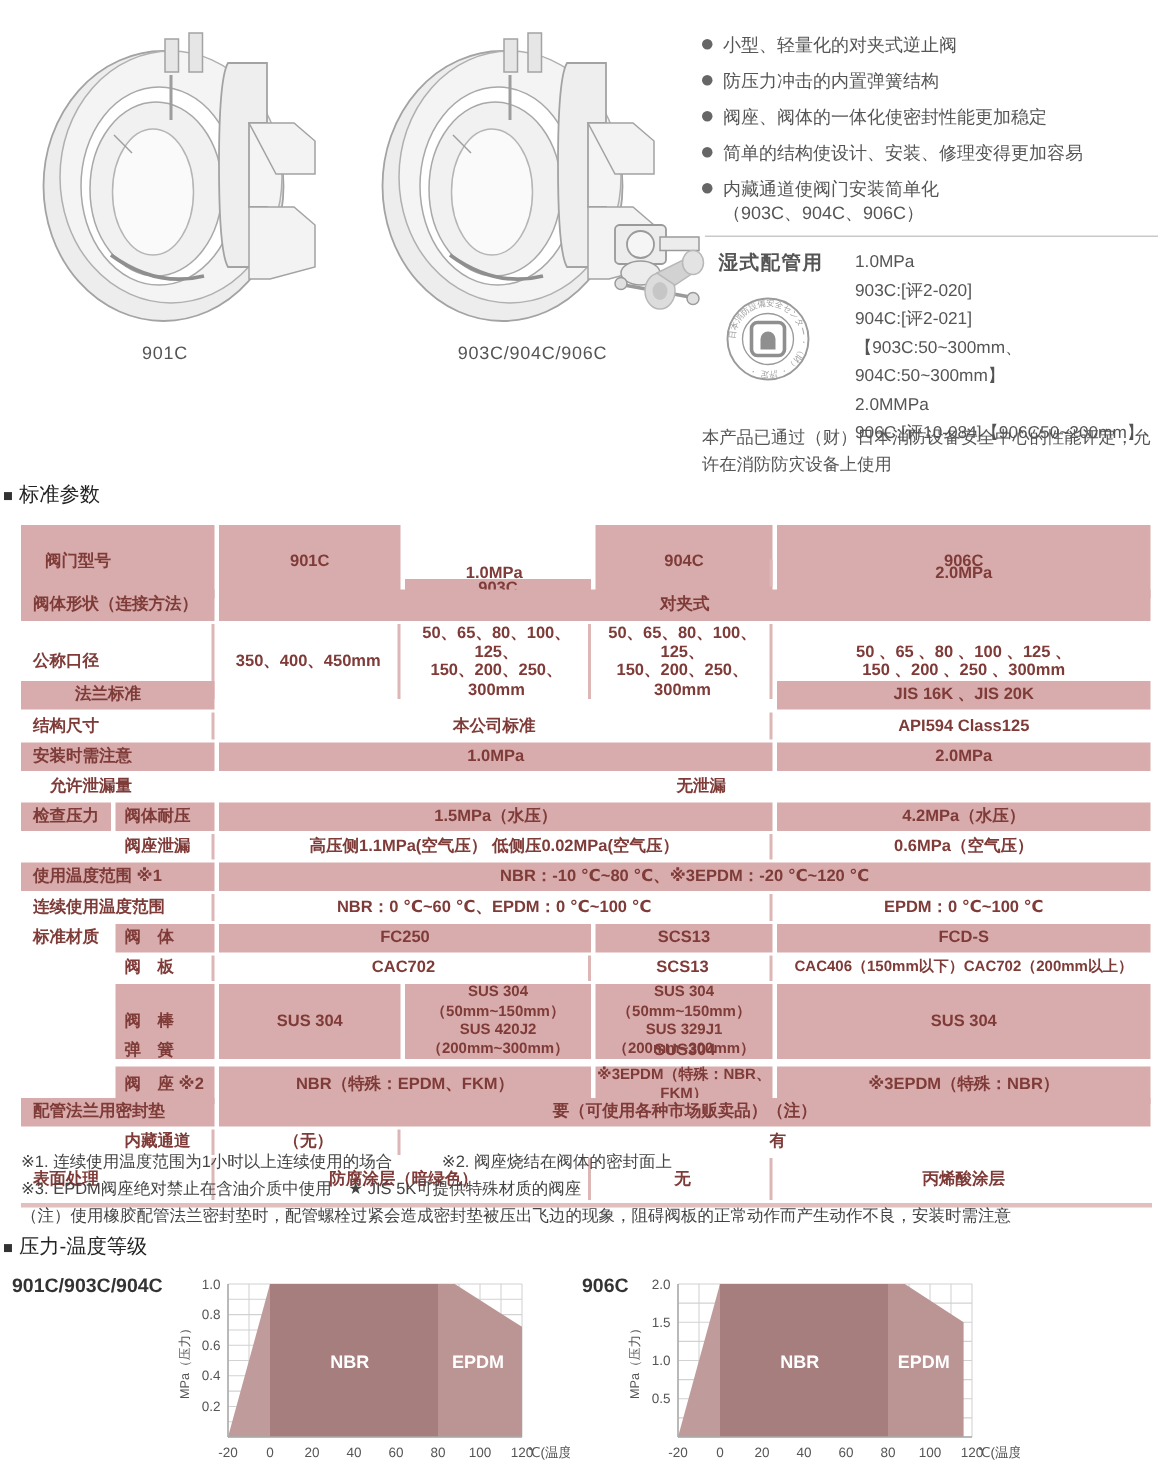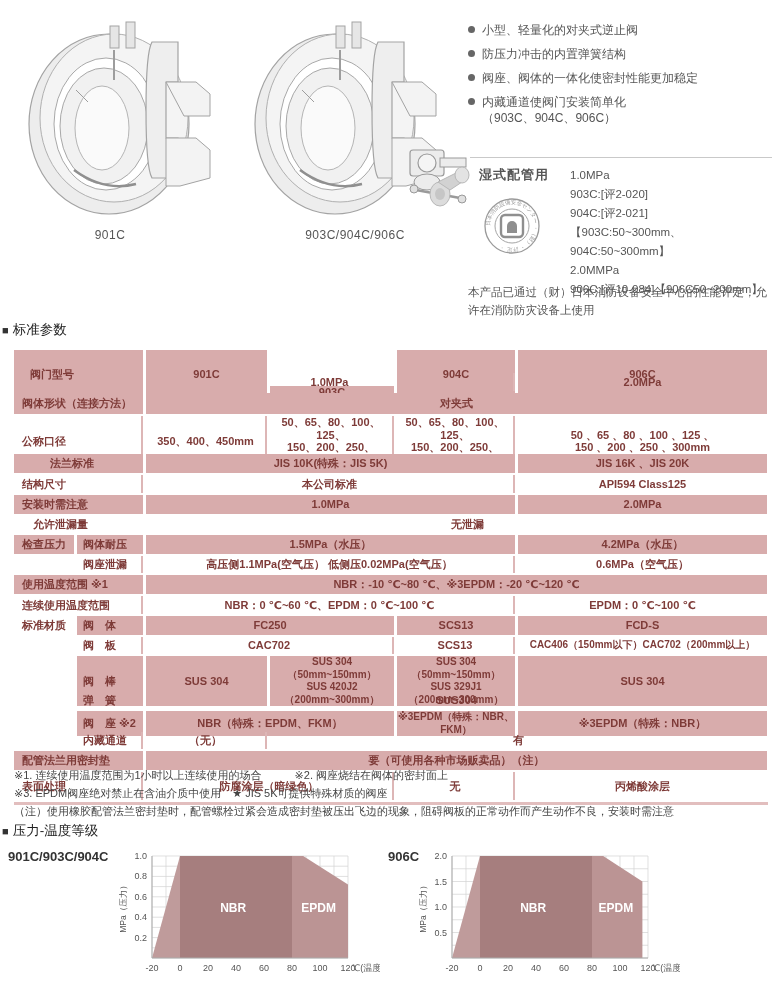--- a/index.html
+++ b/index.html
@@ -83,20 +83,21 @@
       </g>
     </g>
   </svg>
   <div class="dlabel l1">901C</div>
   <div class="dlabel l2">903C/904C/906C</div>
 
   <div class="features" id="featureList">
       <div class="feature"><span class="dot"></span><span>小型、轻量化的对夹式逆止阀</span></div>
       <div class="feature"><span class="dot"></span><span>防压力冲击的内置弹簧结构</span></div>
       <div class="feature"><span class="dot"></span><span>阀座、阀体的一体化使密封性能更加稳定</span></div>
+      <div class="feature"><span class="dot"></span><span>简单的结构使设计、安装、修理变得更加容易</span></div>
       <div class="feature"><span class="dot"></span><span>内藏通道使阀门安装简单化
 （903C、904C、906C）</span></div>
     </div>
   <div class="sepline"></div>
 
   <svg style="position:absolute;left:428px;top:160px;" width="44" height="48" viewBox="0 0 44 48">
     <ellipse cx="12" cy="34" rx="10" ry="12" fill="#dcdcdc" stroke="#b8b8b8"></ellipse>
     <path d="M10,22 L30,12 L40,18 L22,30 z" fill="#d2d2d2" stroke="#b8b8b8"></path>
     <ellipse cx="34" cy="15" rx="7" ry="8" fill="#e3e3e3" stroke="#b8b8b8"></ellipse>
     <ellipse cx="12" cy="34" rx="5" ry="6" fill="#c6c6c6"></ellipse>
@@ -148,21 +149,20 @@
         <div class="tc bdr" style="grid-column: 3 / span 1;">350、400、450mm</div>
         <div class="tc bdr" style="grid-column: 4 / span 1;">50、65、80、100、125、
 150、200、250、300mm</div>
         <div class="tc bdr" style="grid-column: 5 / span 1;">50、65、80、100、125、
 150、200、250、300mm</div>
         <div class="tc" style="grid-column: 6 / span 1;">50 、65 、80 、100 、125 、
 150 、200 、250 、300mm</div>
       </div>
       <div class="trow" style="height: 19px;">
         <div class="tc pink lab" style="grid-column: 1 / span 2; padding-left: 36px;">法兰标准</div>
-        <div class="tc pink" style="grid-column: 3 / span 3;">JIS 10K(特殊：JIS 5K)</div>
         <div class="tc pink" style="grid-column: 6 / span 1;">JIS 16K 、JIS 20K</div>
       </div>
       <div class="trow" style="height: 18px;">
         <div class="tc lab bdr" style="grid-column: 1 / span 2;">结构尺寸</div>
         <div class="tc bdr" style="grid-column: 3 / span 3;">本公司标准</div>
         <div class="tc" style="grid-column: 6 / span 1;">API594 Class125</div>
       </div>
       <div class="trow" style="height: 19px;">
         <div class="tc pink lab" style="grid-column: 1 / span 2;">安装时需注意</div>
         <div class="tc pink" style="grid-column: 3 / span 3;">1.0MPa</div>
@@ -222,29 +222,29 @@
         <div class="tc sub" style="grid-column: 2 / span 1;">弹　簧</div>
         <div class="tc" style="grid-column: 3 / span 4;">SUS304</div>
       </div>
       <div class="trow" style="height: 19px;">
         <div class="tc" style="grid-column: 1 / span 1;"></div>
         <div class="tc pink sub" style="grid-column: 2 / span 1;">阀　座 ※2</div>
         <div class="tc pink" style="grid-column: 3 / span 2;">NBR（特殊：EPDM、FKM）</div>
         <div class="tc pink sm" style="grid-column: 5 / span 1;">※3EPDM（特殊：NBR、FKM）</div>
         <div class="tc pink" style="grid-column: 6 / span 1;">※3EPDM（特殊：NBR）</div>
       </div>
+      <div class="trow" style="height: 19px;">
+        <div class="tc pink lab" style="grid-column: 1 / span 2;">配管法兰用密封垫</div>
+        <div class="tc pink" style="grid-column: 3 / span 4;">要（可使用各种市场贩卖品）（注）</div>
+      </div>
       <div class="trow" style="height: 17px;">
         <div class="tc" style="grid-column: 1 / span 1;"></div>
         <div class="tc sub bdr" style="grid-column: 2 / span 1;">内藏通道</div>
         <div class="tc bdr" style="grid-column: 3 / span 1;">（无）</div>
         <div class="tc" style="grid-column: 4 / span 3;">有</div>
-      </div>
-      <div class="trow" style="height: 19px;">
-        <div class="tc pink lab" style="grid-column: 1 / span 2;">配管法兰用密封垫</div>
-        <div class="tc pink" style="grid-column: 3 / span 4;">要（可使用各种市场贩卖品）（注）</div>
       </div>
       <div class="trow" style="height: 28px;">
         <div class="tc lab bdr" style="grid-column: 1 / span 2;">表面处理</div>
         <div class="tc bdr" style="grid-column: 3 / span 2; text-align: right;">防腐涂层（暗绿色）</div>
         <div class="tc bdr" style="grid-column: 5 / span 1;">无</div>
         <div class="tc" style="grid-column: 6 / span 1;">丙烯酸涂层</div>
       </div>
       <div class="endline"></div>
     </div>
 

